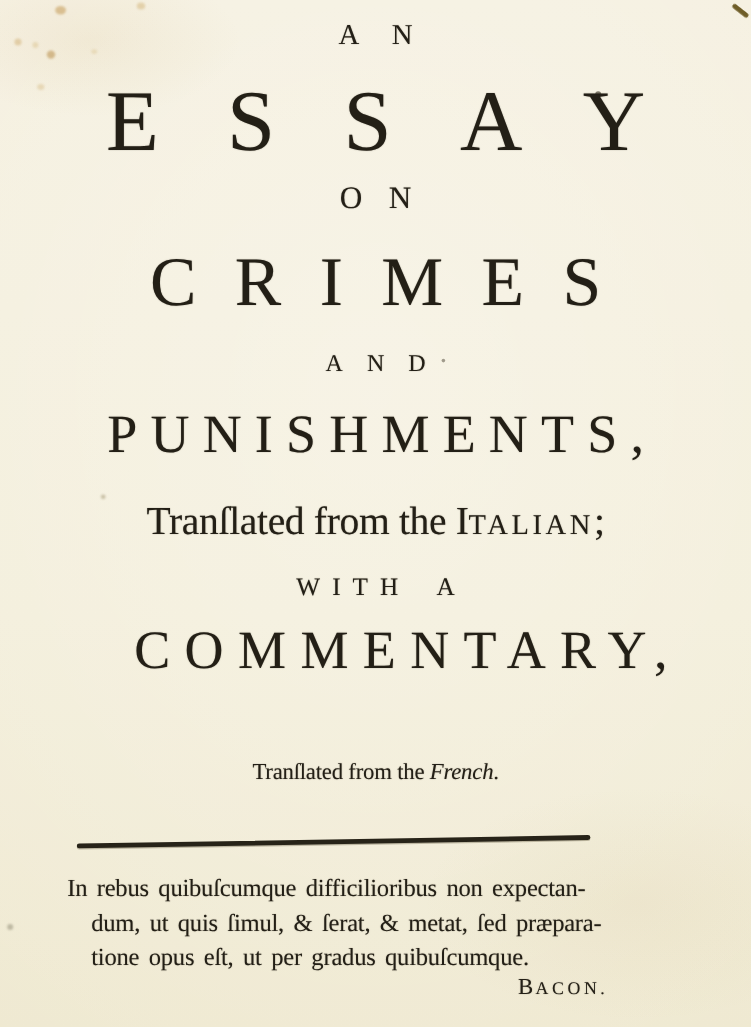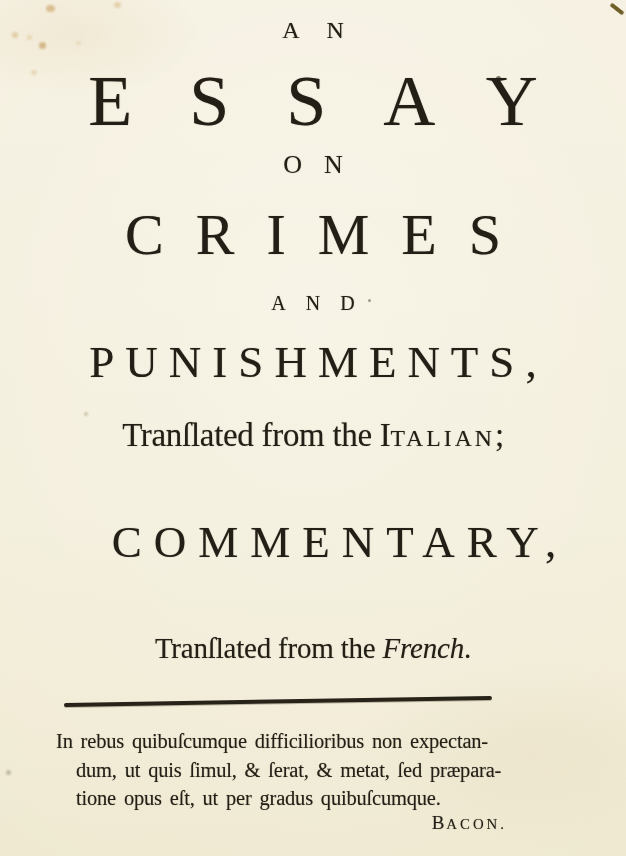--- a/index.html
+++ b/index.html
@@ -25,21 +25,21 @@
   .l-an          {top:18px;  font-size:24px; letter-spacing:27px; text-indent:27px;}
   .l-essay       {top:65px;  font-size:72px; letter-spacing:57px; text-indent:57px;}
   .l-on          {top:152px; font-size:26px; letter-spacing:22px; text-indent:22px;}
   .l-crimes      {top:206px; font-size:58px; letter-spacing:32px; text-indent:32px;}
   .l-and         {top:293px; font-size:20px; letter-spacing:20px; text-indent:20px;}
   .l-punishments {top:340px; font-size:45px; letter-spacing:11px; text-indent:11px;}
   .l-italian     {top:419px; font-size:33px; letter-spacing:-0.3px;}
   .l-witha       {top:479px; font-size:21px; letter-spacing:10px; text-indent:10px; word-spacing:8px;}
   .l-commentary  {top:520px; font-size:45px; letter-spacing:12px; text-indent:12px;padding-left:21px;}
   .l-attributed  {top:582px; font-size:32px; letter-spacing:-0.2px;}
-  .l-french      {top:634px; font-size:29px; letter-spacing:-0.2px;}
+  .l-french      {top:634px; font-size:19px; letter-spacing:-0.2px;}
   .smallcaps{font-size:0.72em;letter-spacing:3px;}
   .word-gap{margin-left:0.28em;}
   .italic{font-style:italic;}
 
   .rule{
     position:absolute;top:703px;left:64px;width:428px;height:4px;
     background:#272318;border-radius:2px;
     transform:rotate(-0.95deg);transform-origin:left center;
     box-shadow:0 1px 0 rgba(70,58,32,0.30);
   }
@@ -99,20 +99,21 @@
   <div class="line l-essay">ESSAY</div>
   <div class="line l-on">ON</div>
   <div class="line l-crimes">CRIMES</div>
   <div class="line l-and">AND</div>
   <div class="line l-punishments">PUNISHMENTS,</div>
 
   <div class="line l-italian">
     <span>Tranſlated from the </span><span>I</span><span class="smallcaps">TALIAN</span><span>;</span>
   </div>
 
+  <div class="line l-witha">WITH A</div>
 
   <div class="line l-commentary">COMMENTARY,</div>
 
 
   <div class="line l-french">
     <span>Tranſlated from the </span><span class="italic">French</span><span>.</span>
   </div>
 
   <div class="rule"></div>
 

